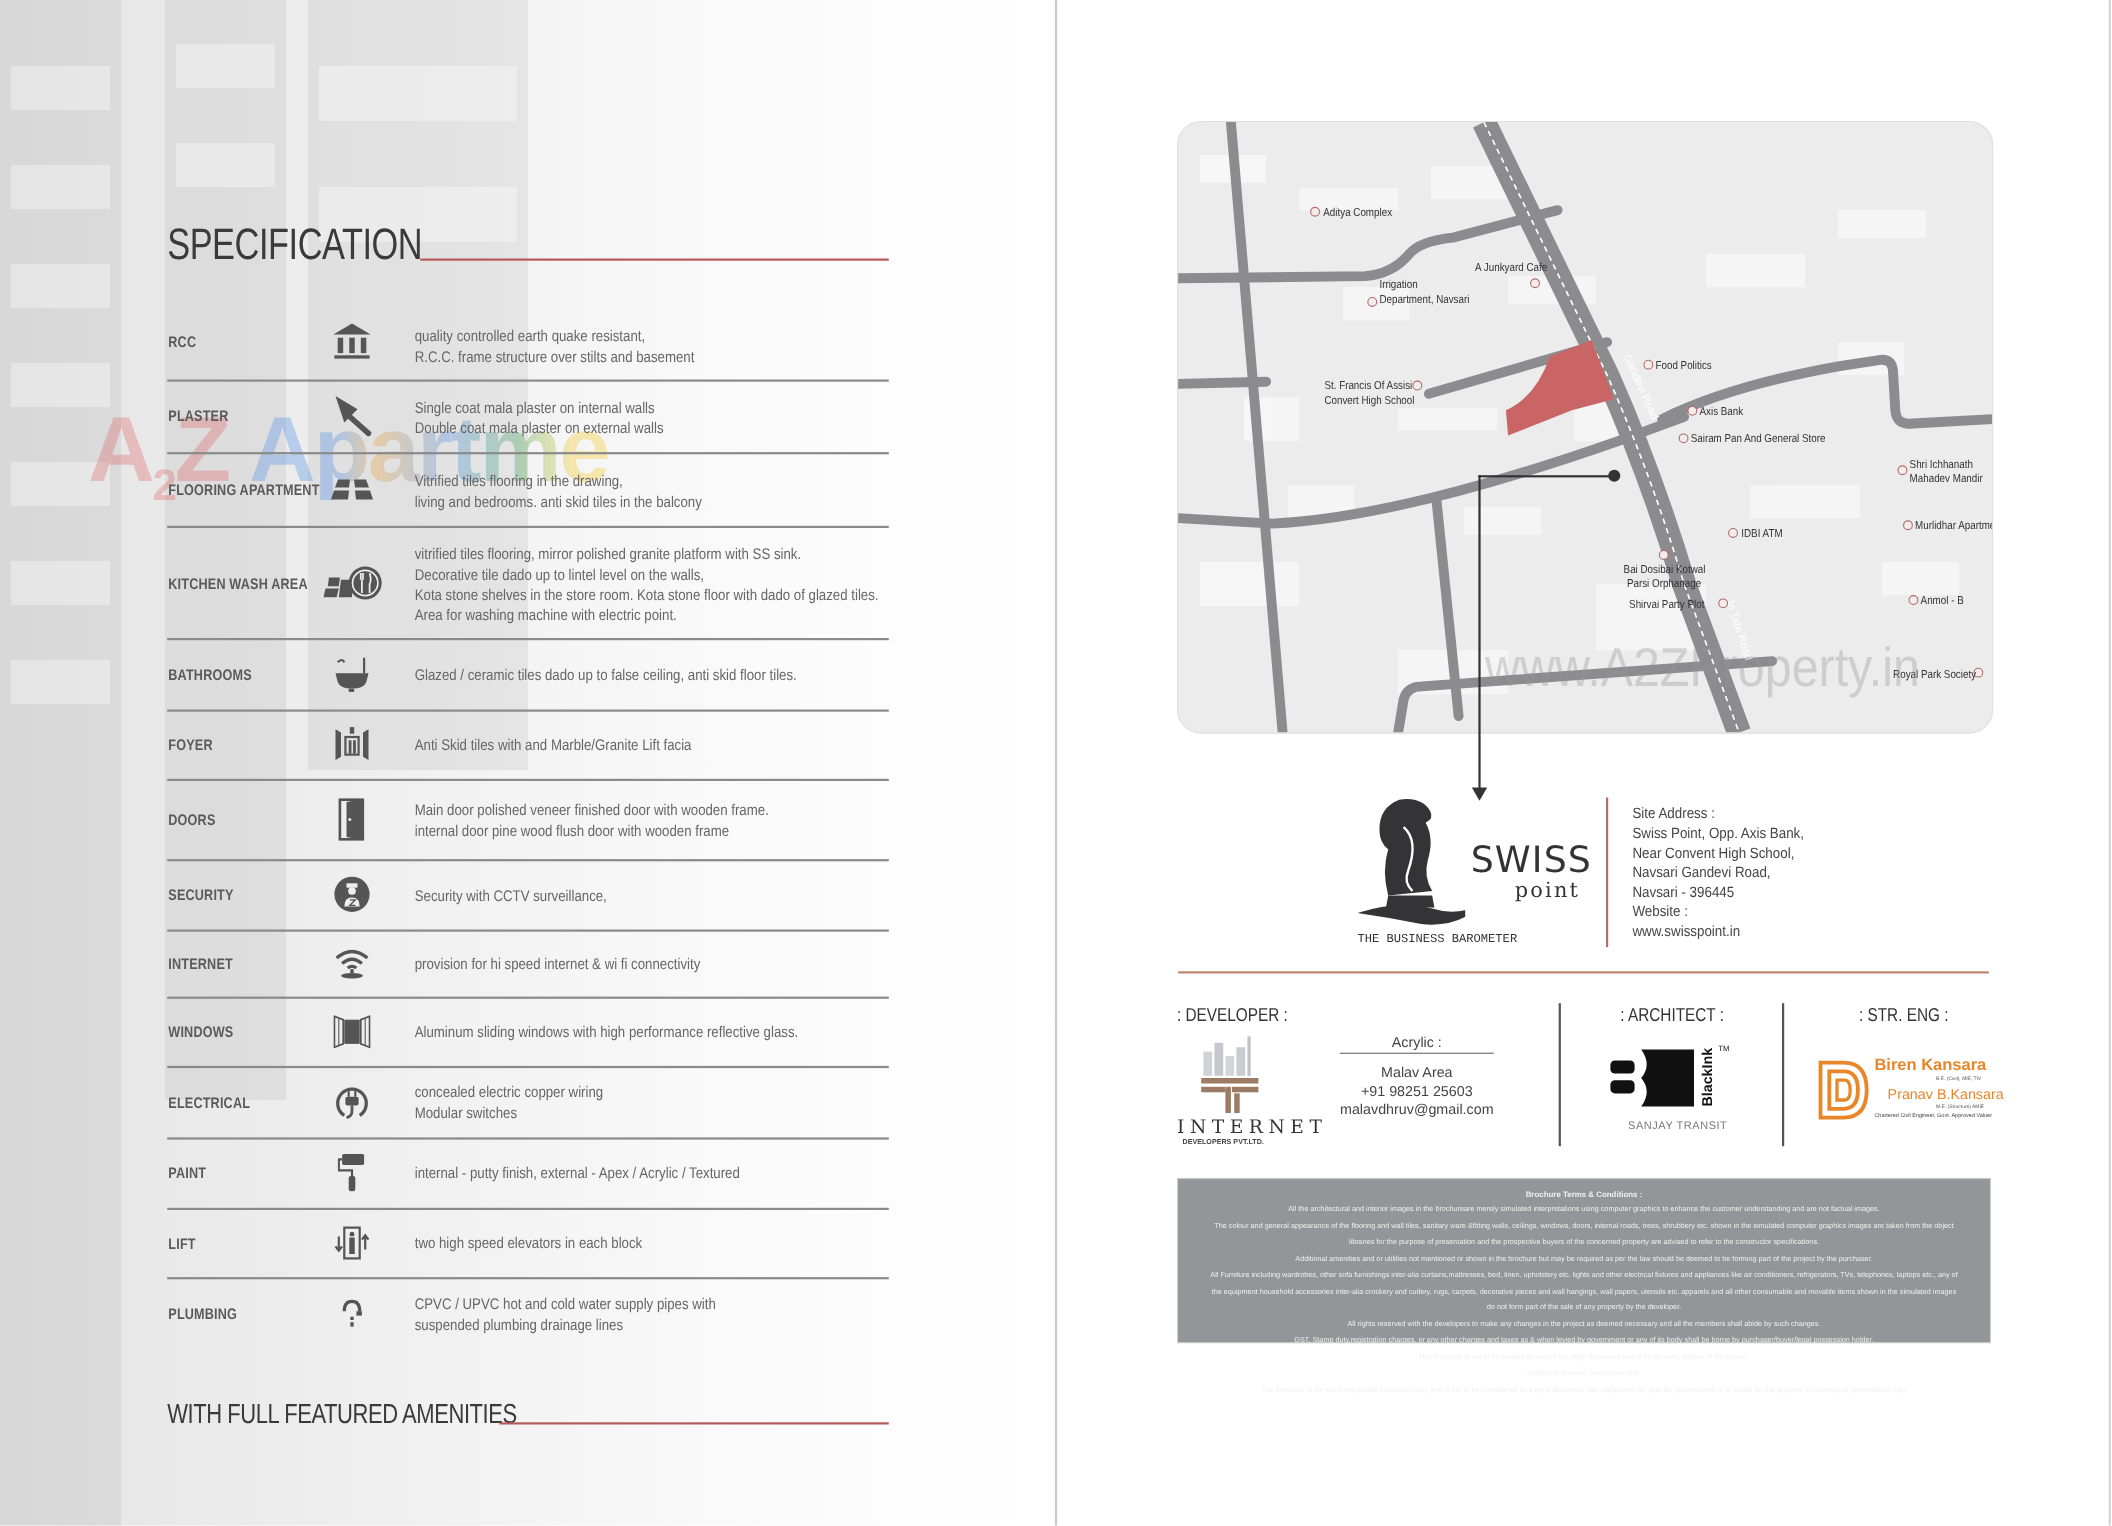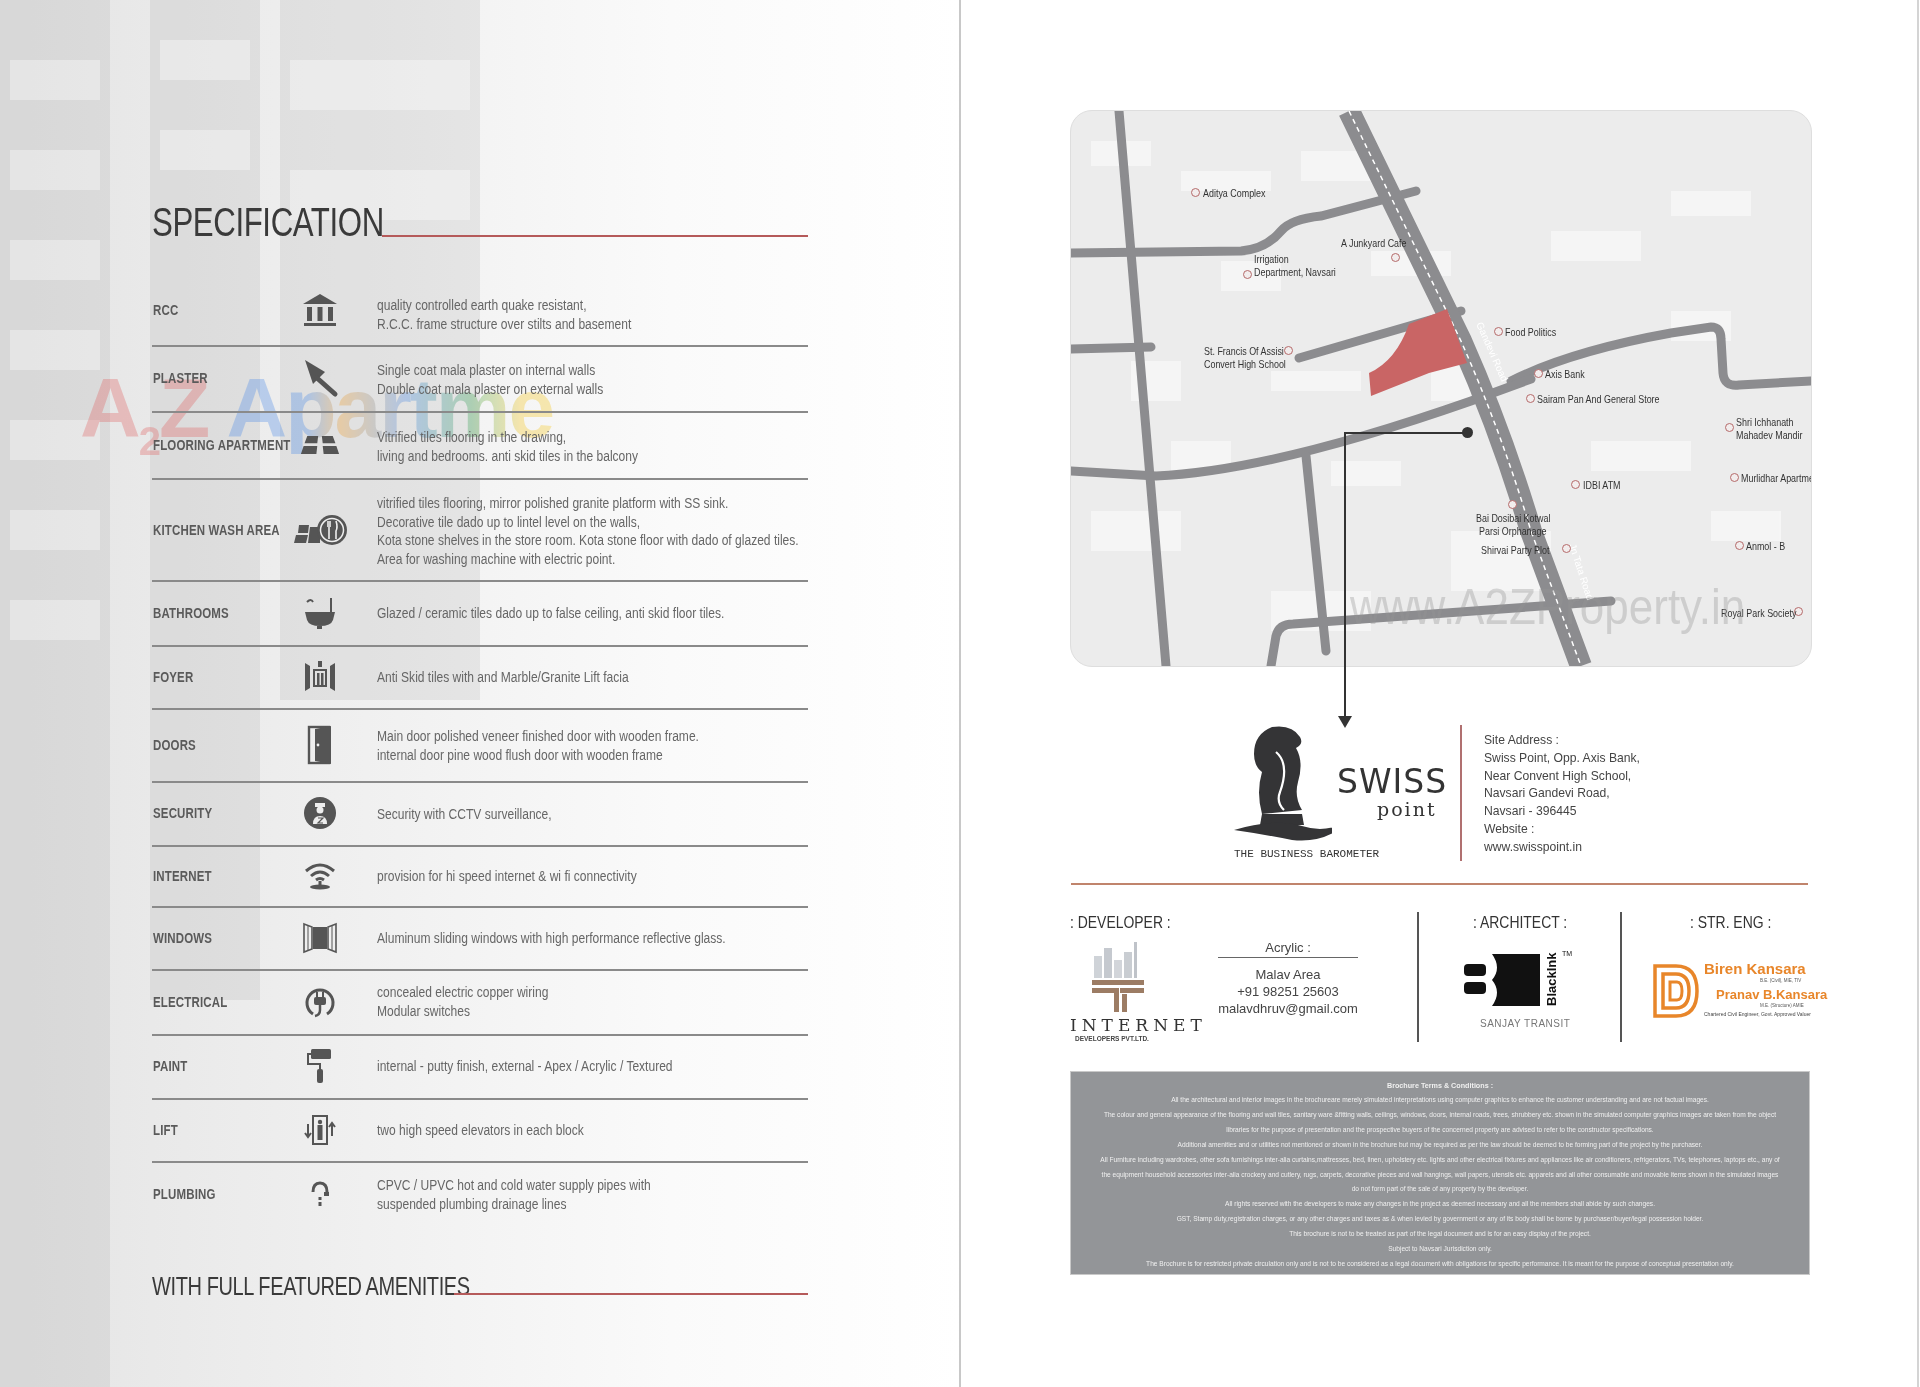--- a/index.html
+++ b/index.html
@@ -28,21 +28,21 @@
   #pointer-v{left:1344px;top:432px;width:2px;height:290px;background:#333;}
   #pointer-h{left:1344px;top:432px;width:124px;height:2px;background:#333;}
   #pointer-dot{left:1462px;top:427px;width:11px;height:11px;border-radius:50%;background:#333;}
   #pointer-arrow{left:1338px;top:716px;width:0;height:0;border-left:7px solid transparent;border-right:7px solid transparent;border-top:12px solid #333;}
   .logo-word{font-family:"DejaVu Sans",sans-serif;color:#333;}
   #addr-divider{left:1460px;top:725px;width:2px;height:136px;background:#b07070;}
   .addr-line{left:1484px;font-size:13.5px;color:#444;line-height:17.8px;white-space:nowrap;transform:scaleX(0.9);transform-origin:left top;}
   #main-rule{left:1071px;top:883px;width:737px;height:2px;background:#c0846c;}
   .credit-head{font-size:17px;color:#333;white-space:nowrap;transform:scaleX(0.82);transform-origin:left top;}
   .vdiv{width:2px;height:130px;background:#555;top:912px;}
-  #disclaimer{left:1070px;top:1071px;width:740px;height:204px;background:#939598;border:1px solid #c9c9c9;box-sizing:border-box;}
+  #disclaimer{left:1070px;top:1071px;width:740px;height:150px;background:#939598;border:1px solid #c9c9c9;box-sizing:border-box;}
   .disc-line{position:absolute;left:0;width:100%;text-align:center;font-size:6.6px;color:#f0f0f0;white-space:nowrap;line-height:8px;}
   #right-border{left:1917px;top:0;width:2px;height:1387px;background:#d4d4d4;}
 </style>
 </head>
 <body>
 
 <div id="left-page" class="abs">
 
   <div class="bldg" style="left:0;top:0;width:110px;height:1387px;"></div>
   <div class="bldg" style="left:150px;top:0;width:110px;height:1000px;"></div>
@@ -442,21 +442,21 @@
 <div class="abs credit-head" style="left:1690px;top:913px">: STR. ENG :</div>
 <div class="abs" style="left:1652px;top:963px;width:48px;height:56px">
   <svg width="48" height="56" viewBox="0 0 48 56">
     <path d="M3 3 L24 3 Q45 3 45 28 Q45 53 24 53 L3 53 Z" fill="none" stroke="#e8862a" stroke-width="3.5"></path>
     <path d="M11 11 L24 11 Q37 11 37 28 Q37 45 24 45 L11 45 Z" fill="none" stroke="#e8862a" stroke-width="3.5"></path>
     <path d="M18 19 L25 19 Q30 19 30 28 Q30 37 25 37 L18 37 Z" fill="none" stroke="#e8862a" stroke-width="3"></path>
   </svg>
 </div>
 <div class="abs" style="left:1704px;top:960px;font-size:15px;font-weight:bold;color:#e8862a;white-space:nowrap;">Biren Kansara</div>
 <div class="abs" style="left:1760px;top:978px;font-size:4.5px;color:#555;white-space:nowrap;">B.E. (Civil), MIE, TIV</div>
-<div class="abs" style="left:1704px;top:987px;font-size:13px;font-weight:bold;color:#e8862a;white-space:nowrap;padding-left:12px;">Pranav B.Kansara</div>
+<div class="abs" style="left:1704px;top:987px;font-size:13px;font-weight:normal;color:#e8862a;white-space:nowrap;padding-left:12px;">Pranav B.Kansara</div>
 <div class="abs" style="left:1760px;top:1003px;font-size:4.5px;color:#555;white-space:nowrap;">M.E. (Structure) AMIE</div>
 <div class="abs" style="left:1704px;top:1011px;font-size:5px;color:#444;white-space:nowrap;">Chartered Civil Engineer, Govt. Approved Valuer</div>
 
 <div id="disclaimer" class="abs">
   <div class="disc-line" style="top:10px;font-weight:bold;font-size:7.2px">Brochure Terms &amp; Conditions :</div>
   <div id="disc-lines">
       <div class="disc-line" style="top: 24px;">All the architectural and interior images in the brochureare merely simulated interpretations using computer graphics to enhance the customer understanding and are not factual images.</div>
       <div class="disc-line" style="top: 38.9px;">The colour and general appearance of the flooring and wall tiles, sanitary ware &amp;fitting walls, ceilings, windows, doors, internal roads, trees, shrubbery etc. shown in the simulated computer graphics images are taken from the object</div>
       <div class="disc-line" style="top: 53.8px;">libraries for the purpose of presentation and the prospective buyers of the concerned property are advised to refer to the constructor specifications.</div>
       <div class="disc-line" style="top: 68.7px;">Additional amenities and or utilities not mentioned or shown in the brochure but may be required as per the law should be deemed to be forming part of the project by the purchaser.</div>

